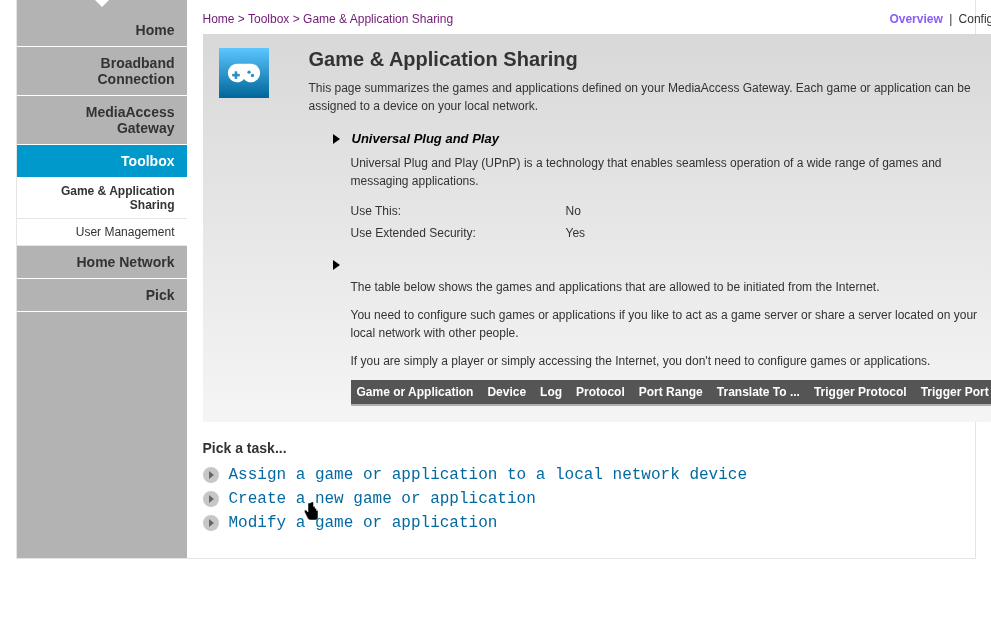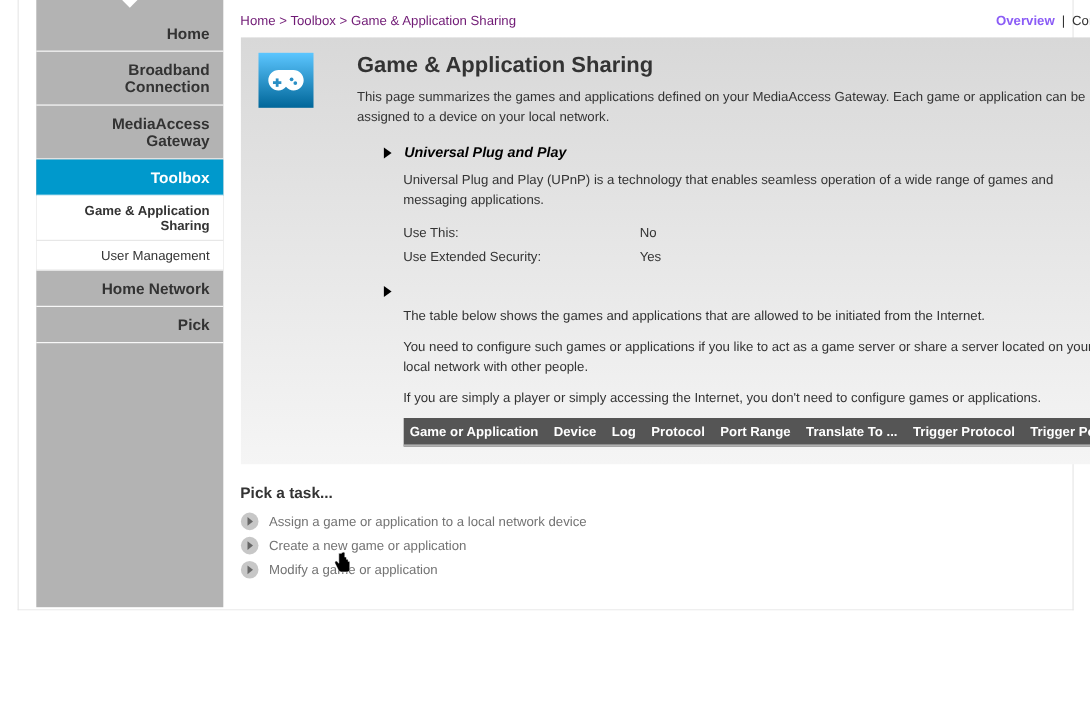--- a/index.html
+++ b/index.html
@@ -1,18 +1,18 @@
 <!DOCTYPE html>
 <html><head>
 <meta charset="utf-8">
 <style>
 * { box-sizing: border-box; margin: 0; padding: 0; }
 body { font-family: Arial, Helvetica, sans-serif; font-size: 12px; color: #333; background: #fff; }
 .container { width: 960px; margin: 0 auto; background: #fff; border-left: 1px solid #e5e5e5; border-right: 1px solid #e5e5e5; border-bottom: 1px solid #e5e5e5; min-height: 555px; position: relative; }
-.layout { display: flex; padding-left: 16px; }
+.layout { display: flex; }
 .sidebar { width: 170px; background: #b3b3b3; padding-top: 14px; flex-shrink: 0; }
 .sidebar-notch { width: 0; height: 0; border-left: 7px solid transparent; border-right: 7px solid transparent; border-top: 7px solid #fff; margin: -14px auto 7px auto; }
 .nav-item { text-align: right; padding: 8px 12px 8px 8px; border-bottom: 1px solid #fff; font-size: 14px; font-weight: bold; color: #333; cursor: pointer; }
 .nav-item.active { background: #0099cc; color: #fff; }
 .sub-nav { background: #fff; }
 .sub-item { text-align: right; padding: 6px 12px; font-size: 12px; color: #333; cursor: pointer; border-bottom: 1px solid #e5e5e5; }
 .sub-item.active { font-weight: bold; }
 .main { flex: 1; padding: 0 0 20px 0; min-height: 520px; }
 .breadcrumb-row { display: flex; justify-content: space-between; padding: 12px 16px 8px 16px; font-size: 12px; }
 .breadcrumb { color: #701a75; }
@@ -35,21 +35,21 @@
 .kv-row { display: flex; padding: 4px 0; }
 .kv-key { width: 215px; color: #333; }
 .kv-val { color: #333; text-align: right; }
 .table-head { background: #555; color: #fff; font-weight: bold; padding: 5px 6px; display: flex; border-bottom: 2px solid #b0b0b0; margin-top: 4px; gap: 14px; font-size: 12px; }
 .table-head div { white-space: nowrap; }
 .tasks { margin: 18px 16px 0 16px; }
 .tasks-title { font-weight: bold; font-size: 14px; margin-bottom: 10px; }
 .task-row { display: flex; align-items: center; margin-bottom: 6px; }
 .task-bullet { width: 16px; height: 16px; border-radius: 50%; background: #c7c7c7; display: flex; align-items: center; justify-content: center; margin-right: 10px; }
 .task-bullet::after { content: ""; width: 0; height: 0; border-top: 4px solid transparent; border-bottom: 4px solid transparent; border-left: 5px solid #666; margin-left: 1px; }
-.task-link { color: #737373; text-decoration: none; font-size: 12px; cursor: pointer; }
+.task-link { color: #0369a1; text-decoration: none; font-size: 16px; cursor: pointer; font-family: Liberation Mono, monospace; }
 .cursor { position: absolute; left: 286px; top: 502px; pointer-events: none; z-index: 10; }
 </style>
 </head>
 <body>
 
 <div class="container">
   <div class="layout">
     <div class="sidebar">
       <div class="sidebar-notch"></div>
       <div class="nav-item">Home</div>

